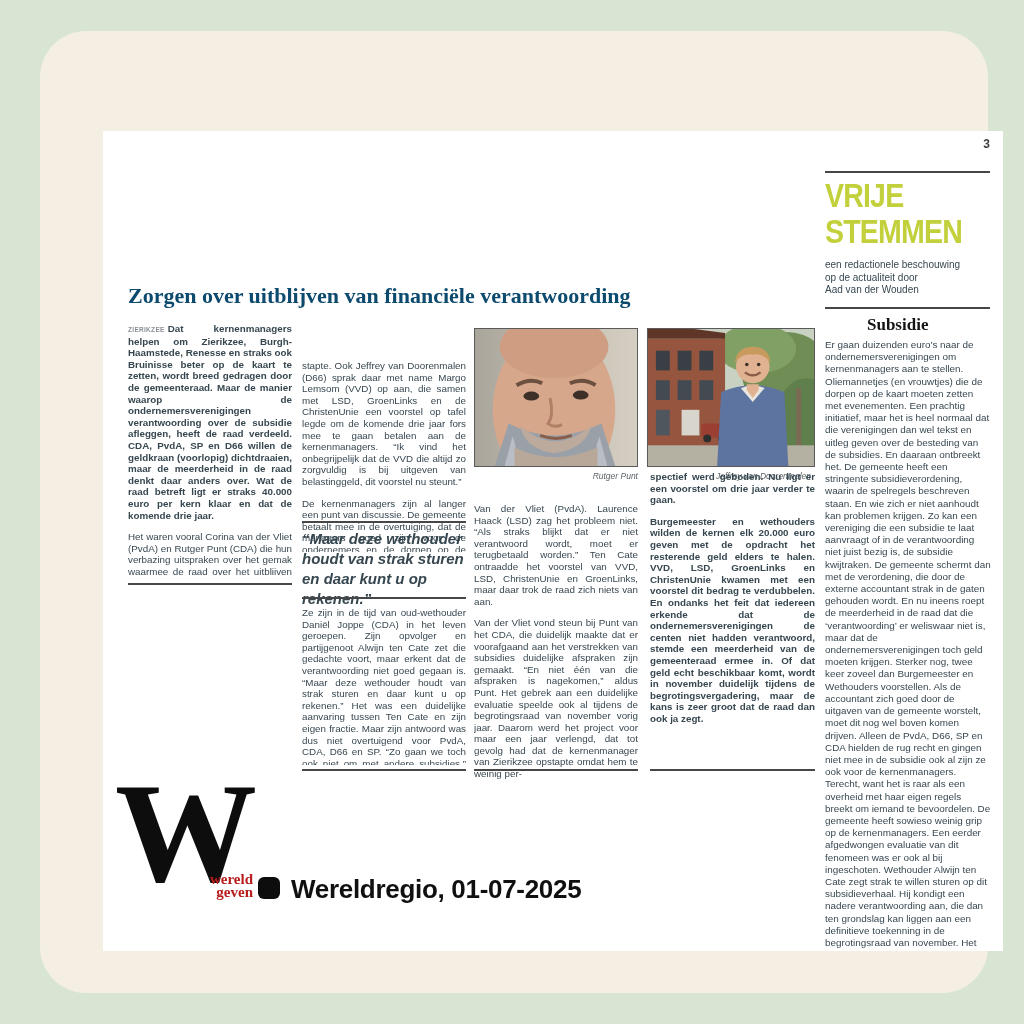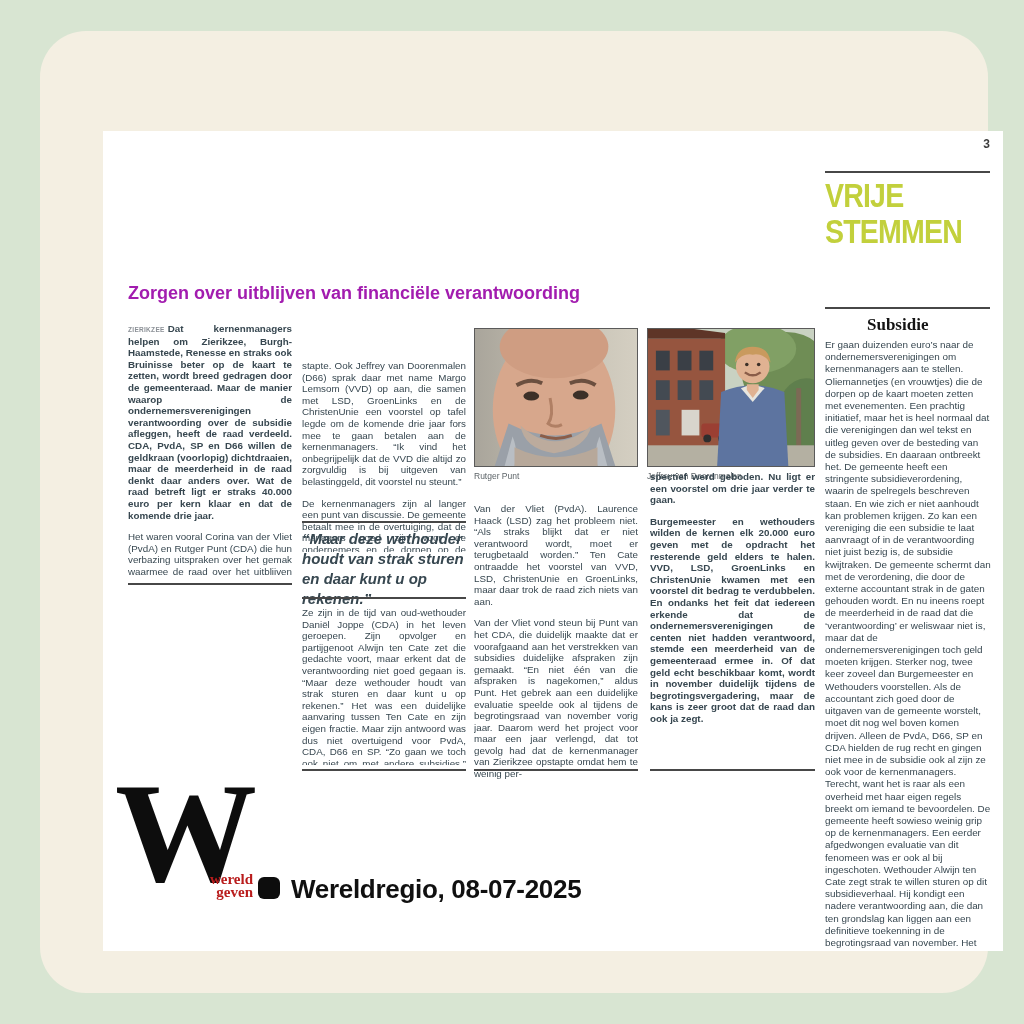--- a/index.html
+++ b/index.html
@@ -19,22 +19,22 @@
   }
   .abs{position:absolute;}
   
   .headline{
     left:25px;top:30px;width:690px;
     font-family:"Liberation Serif",serif;font-weight:bold;
     font-size:50px;line-height:52px;letter-spacing:-1px;color:#1d1d1b;
   }
   .subheadline{
     left:25px;top:152px;width:660px;
-    font-family:Liberation Sans, sans-serif;font-weight:bold;
-    font-size:18px;color:#a21caf;
+    font-family:Liberation Serif, serif;font-weight:bold;
+    font-size:22px;color:#0c4a6e;
   }
   
   .coltext{
     width:164px;overflow:hidden;
     font-size:9.8px;line-height:11.6px;color:#374750;
     text-align:justify;
   }
   .coltext p{margin:0 0 10px 0;}
   .coltext p:last-child{margin-bottom:0;}
   .intro{font-weight:bold;}
@@ -44,21 +44,21 @@
   }
   .rule{height:2px;background:#474747;width:164px;}
   .pullquote{
     width:164px;font-style:italic;font-weight:bold;
     font-size:15px;line-height:20px;color:#374750;text-align:left;
   }
   
   .photo{width:164px;height:139px;border:1px solid #5a5a5a;box-sizing:border-box;overflow:hidden;background:#cbc6ba;}
   .photo svg{display:block;width:100%;height:100%;}
   .photo-caption{
-    width:164px;font-size:8.5px;color:#5d6468;
+    width:164px;font-style:italic;font-size:8.5px;color:#5d6468;text-align:right;
   }
   
   .page-number{
     left:722px;top:6px;width:165px;text-align:right;
     font-size:12px;font-weight:bold;color:#3c3c3c;
   }
   .sb-rule{position:absolute;height:2px;background:#474747;width:165px;left:722px;}
   .sb-title{
     left:722px;top:46px;width:200px;
     font-weight:bold;font-size:34px;line-height:36px;letter-spacing:-1px;
@@ -195,26 +195,31 @@
       <p>spectief werd geboden. Nu ligt er een voorstel om drie jaar verder te gaan.</p>
       <p>Burgemeester en wethouders wilden de kernen elk 20.000 euro geven met de opdracht het resterende geld elders te halen. VVD, LSD, GroenLinks en ChristenUnie kwamen met een voorstel dit bedrag te verdubbelen. En ondanks het feit dat iedereen erkende dat de ondernemersverenigingen de centen niet hadden verantwoord, stemde een meerderheid van de gemeenteraad ermee in. Of dat geld echt beschikbaar komt, wordt in november duidelijk tijdens de begrotingsvergadering, maar de kans is zeer groot dat de raad dan ook ja zegt.</p>
     </div>
     <div class="abs rule" style="left:547px;top:638px;width:165px;"></div>
 
     <div class="sb-rule" style="top:40px;"></div>
     <div class="abs sb-title" style="color:#c2d03c;">
       <div>VRIJE</div>
       <div>STEMMEN</div>
     </div>
+    <div class="abs sb-desc">
+      <div>een redactionele beschouwing</div>
+      <div>op de actualiteit door</div>
+      <div>Aad van der Wouden</div>
+    </div>
     <div class="sb-rule" style="top:176px;"></div>
     <div class="abs sb-article-title">Subsidie</div>
     <div class="abs sb-body">Er gaan duizenden euro’s naar de ondernemersverenigingen om kernenmanagers aan te stellen. Oliemannetjes (en vrouwtjes) die de dorpen op de kaart moeten zetten met evenementen. Een prachtig initiatief, maar het is heel normaal dat die verenigingen dan wel tekst en uitleg geven over de besteding van de subsidies. En daaraan ontbreekt het. De gemeente heeft een stringente subsidieverordening, waarin de spelregels beschreven staan. En wie zich er niet aanhoudt kan problemen krijgen. Zo kan een vereniging die een subsidie te laat aanvraagt of in de verantwoording niet juist bezig is, de subsidie kwijtraken. De gemeente schermt dan met de verordening, die door de externe accountant strak in de gaten gehouden wordt. En nu ineens roept de meerderheid in de raad dat die ‘verantwoording’ er weliswaar niet is, maar dat de ondernemersverenigingen toch geld moeten krijgen. Sterker nog, twee keer zoveel dan Burgemeester en Wethouders voorstellen.  Als de accountant zich goed door de uitgaven van de gemeente worstelt, moet dit nog wel boven komen drijven. Alleen de PvdA, D66, SP en CDA hielden de rug recht en gingen niet mee in de subsidie ook al zijn ze ook voor de kernenmanagers. Terecht, want het is raar als een overheid met haar eigen regels breekt om iemand te bevoordelen. De gemeente heeft sowieso weinig grip op de kernenmanagers. Een eerder afgedwongen evaluatie van dit fenomeen was er ook al bij ingeschoten. Wethouder Alwijn ten Cate zegt strak te willen sturen op dit subsidieverhaal. Hij kondigt een nadere verantwoording aan, die dan ten grondslag kan liggen aan een definitieve toekenning in de begrotingsraad van november. Het wordt nu tijd dat Ten Cate met zijn vuist op de ondernemerstafel slaat en verhaal gaat halen.•</div>
 
     <div class="abs logo-w">W</div>
     <div class="abs logo-wordmark">
       <div>wereld</div>
       <div>geven</div>
     </div>
     <div class="abs logo-square"></div>
-    <div class="abs footer-caption">Wereldregio, 08-07-2025</div>
+    <div class="abs footer-caption">Wereldregio, 01-07-2025</div>
 
   </div>
 </div>
 
 </body></html>

